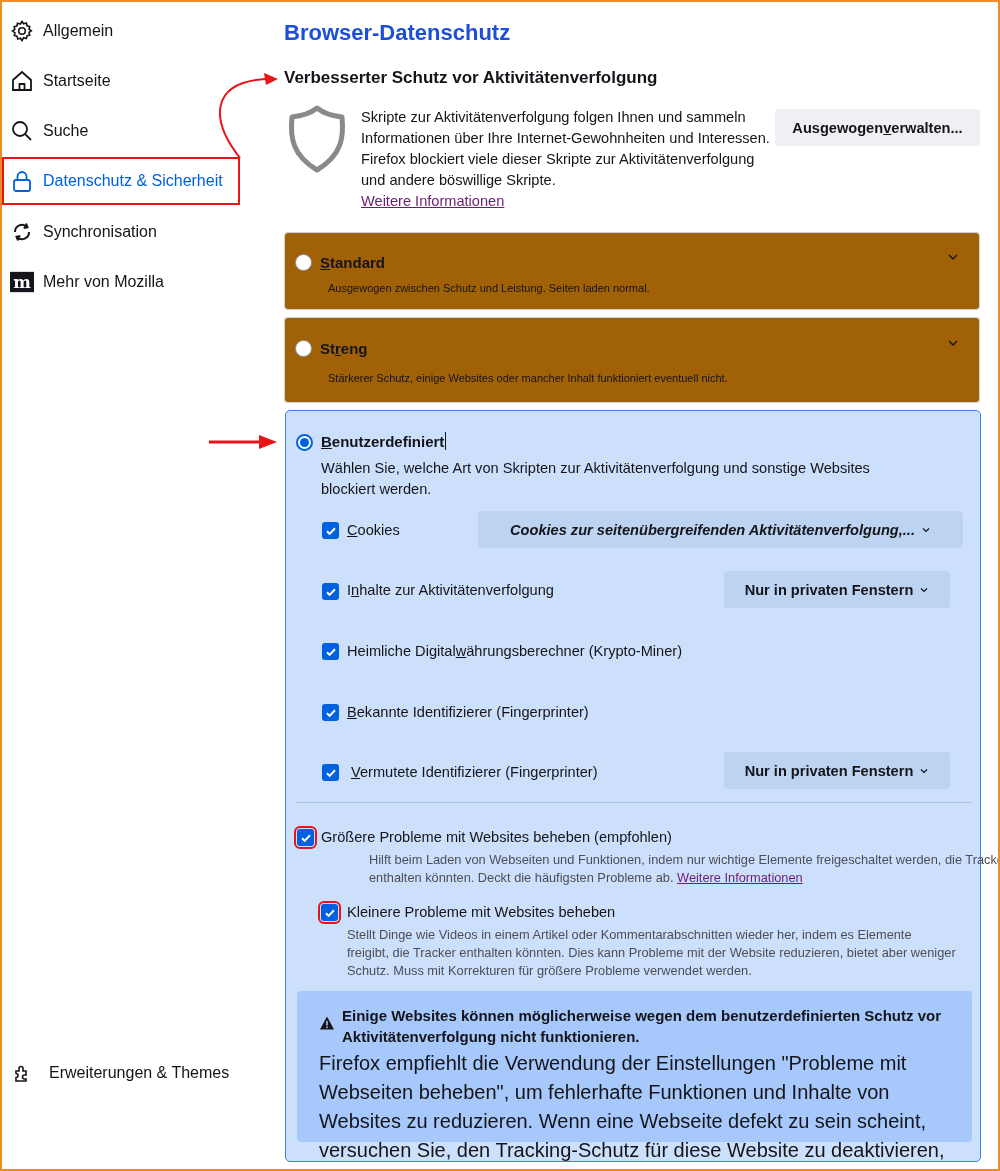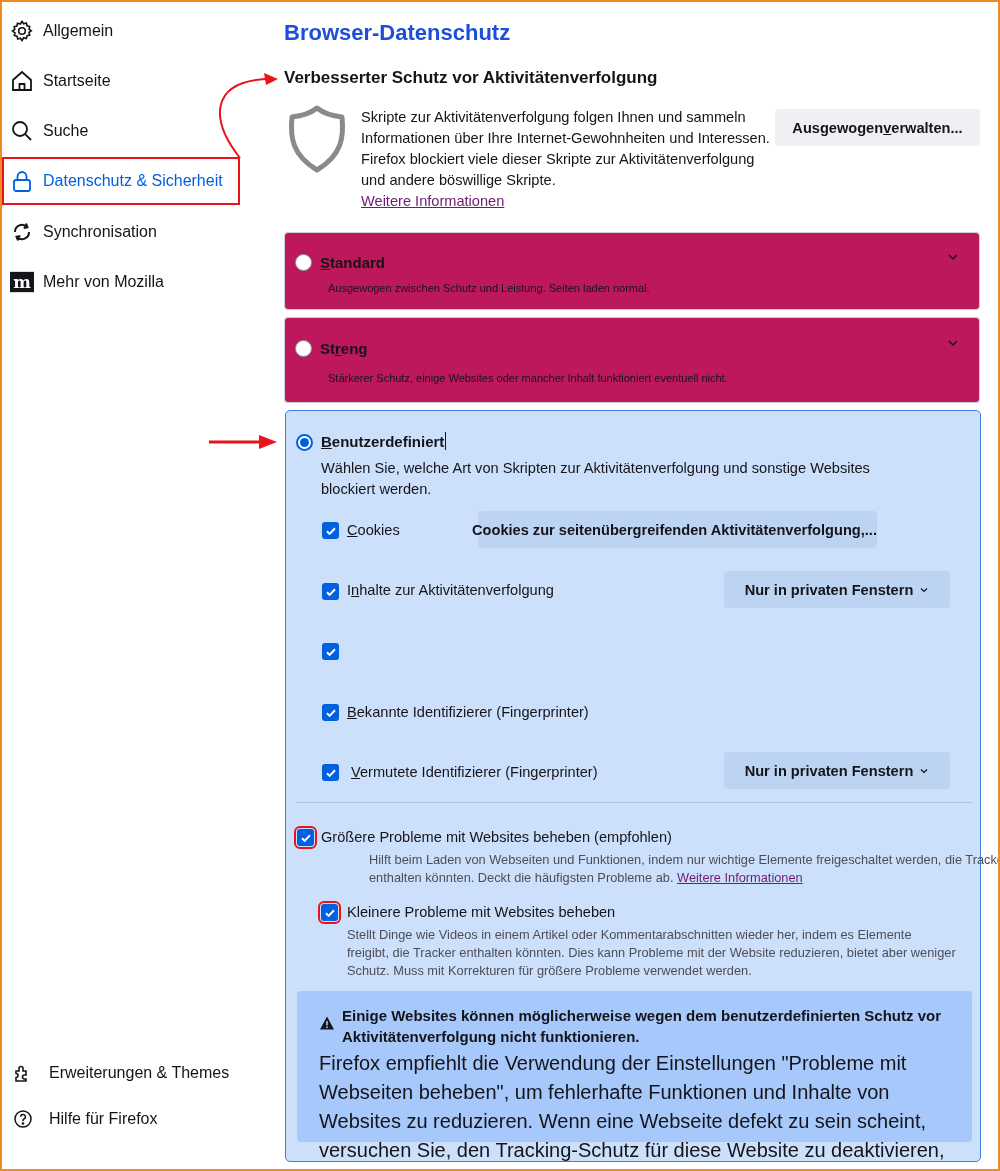--- a/index.html
+++ b/index.html
@@ -41,21 +41,21 @@
   .exceptions-btn {
     position: absolute; top: 109px; left: 491px; width: 205px; height: 37px;
     background: #f0f0f4; border-radius: 4px; border: none;
     font-family: inherit; font-size: 14.6px; font-weight: 600; color: #15141a;
     display: flex; align-items: center; justify-content: center; cursor: pointer;
   }
   .u { text-decoration: underline; }
 
   .card {
     position: absolute; left: 0; width: 696px;
-    background: #be185d; border: 1px solid #cfcfd8; border-radius: 4px;
+    background: #a16207; border: 1px solid #cfcfd8; border-radius: 4px;
   }
   .card .radio {
     position: absolute; left: 10px; width: 17px; height: 17px; border-radius: 50%;
     border: 1px solid #8f8f9d; background: #fff; cursor: pointer;
   }
   .card .title { position: absolute; left: 35px; font-size: 15px; font-weight: 700; }
   .card .desc { position: absolute; left: 43px; font-size: 11px; white-space: nowrap; }
   .card .chev { position: absolute; right: 20px; width: 12px; height: 12px; cursor: pointer; }
 
   .custom {
@@ -162,30 +162,20 @@
   </div>
 
   <div class="nav-bottom" style="top:1053px">
     <span class="ico">
       <svg width="20" height="20" viewBox="0 0 20 20" fill="none" stroke="#15141a" stroke-width="1.6">
           <path d="M3 8h3V5.5a2 2 0 0 1 4 0V8h3v4h-1.5a2 2 0 0 0 0 4H13v2H3v-3.5a2 2 0 0 0 0-4z"></path>
         </svg>
     </span>
     <span>Erweiterungen &amp; Themes</span>
   </div>
-  <div class="nav-bottom" style="top:1099px">
-    <span class="ico">
-      <svg width="20" height="20" viewBox="0 0 20 20" fill="none" stroke="#15141a" stroke-width="1.5">
-          <circle cx="10" cy="10" r="8"></circle>
-          <path d="M7.6 7.8a2.4 2.4 0 1 1 3.4 2.2c-.7.3-1 .8-1 1.5v.7"></path>
-          <circle cx="10" cy="14.5" r=".6" fill="#15141a"></circle>
-        </svg>
-    </span>
-    <span>Hilfe für Firefox</span>
-  </div>
 </nav>
 
 <main class="main">
   <h1 class="page-title">Browser-Datenschutz</h1>
   <h2 class="section-title">Verbesserter Schutz vor Aktivitätenverfolgung</h2>
 
   <div class="shield">
     <svg width="66" height="72" viewBox="0 0 66 72">
         <path d="M33 5 C38 9 48 13 58 14 C60 34 58 52 33 67 C8 52 6 34 8 14 C18 13 28 9 33 5 Z" fill="none" stroke="#8a8a8a" stroke-width="5" stroke-linejoin="round"></path>
       </svg>
@@ -224,21 +214,21 @@
     <span class="radio-on"></span>
     <span class="title"><span class="u">B</span><span>enutzerdefiniert</span><span class="caret"></span></span>
     <div class="desc">Wählen Sie, welche Art von Skripten zur Aktivitätenverfolgung und sonstige Websites blockiert werden.</div>
 
     <span class="cb" style="left:36px; top:111px">
       <svg width="12" height="12" viewBox="0 0 12 12">
           <path d="M2 6.3l2.6 2.6L10 3.2" fill="none" stroke="#fff" stroke-width="2"></path>
         </svg>
     </span>
     <span class="cb-label" style="left:61px; top:111px"><span></span><span class="u">C</span><span>ookies</span></span>
-    <button class="select" style="left:192px; top:100px; width:399px;">
+    <button class="select" style="left:192px; top:100px; width:485px;font-style:italic;">
       <span>Cookies zur seitenübergreifenden Aktivitätenverfolgung,...</span>
       <svg class="sc" viewBox="0 0 10 10">
           <path d="M2 3.5l3 3 3-3" fill="none" stroke="#15141a" stroke-width="1.2"></path>
         </svg>
     </button>
 
     <span class="cb" style="left:36px; top:172px">
       <svg width="12" height="12" viewBox="0 0 12 12">
           <path d="M2 6.3l2.6 2.6L10 3.2" fill="none" stroke="#fff" stroke-width="2"></path>
         </svg>
@@ -249,20 +239,21 @@
       <svg class="sc" viewBox="0 0 10 10">
           <path d="M2 3.5l3 3 3-3" fill="none" stroke="#15141a" stroke-width="1.2"></path>
         </svg>
     </button>
 
     <span class="cb" style="left:36px; top:232px">
       <svg width="12" height="12" viewBox="0 0 12 12">
           <path d="M2 6.3l2.6 2.6L10 3.2" fill="none" stroke="#fff" stroke-width="2"></path>
         </svg>
     </span>
+    <span class="cb-label" style="left:61px; top:232px"><span>Heimliche Digital</span><span class="u">w</span><span>ährungsberechner (Krypto-Miner)</span></span>
 
     <span class="cb" style="left:36px; top:293px">
       <svg width="12" height="12" viewBox="0 0 12 12">
           <path d="M2 6.3l2.6 2.6L10 3.2" fill="none" stroke="#fff" stroke-width="2"></path>
         </svg>
     </span>
     <span class="cb-label" style="left:61px; top:293px"><span></span><span class="u">B</span><span>ekannte Identifizierer (Fingerprinter)</span></span>
 
     <span class="cb" style="left:36px; top:353px">
       <svg width="12" height="12" viewBox="0 0 12 12">

